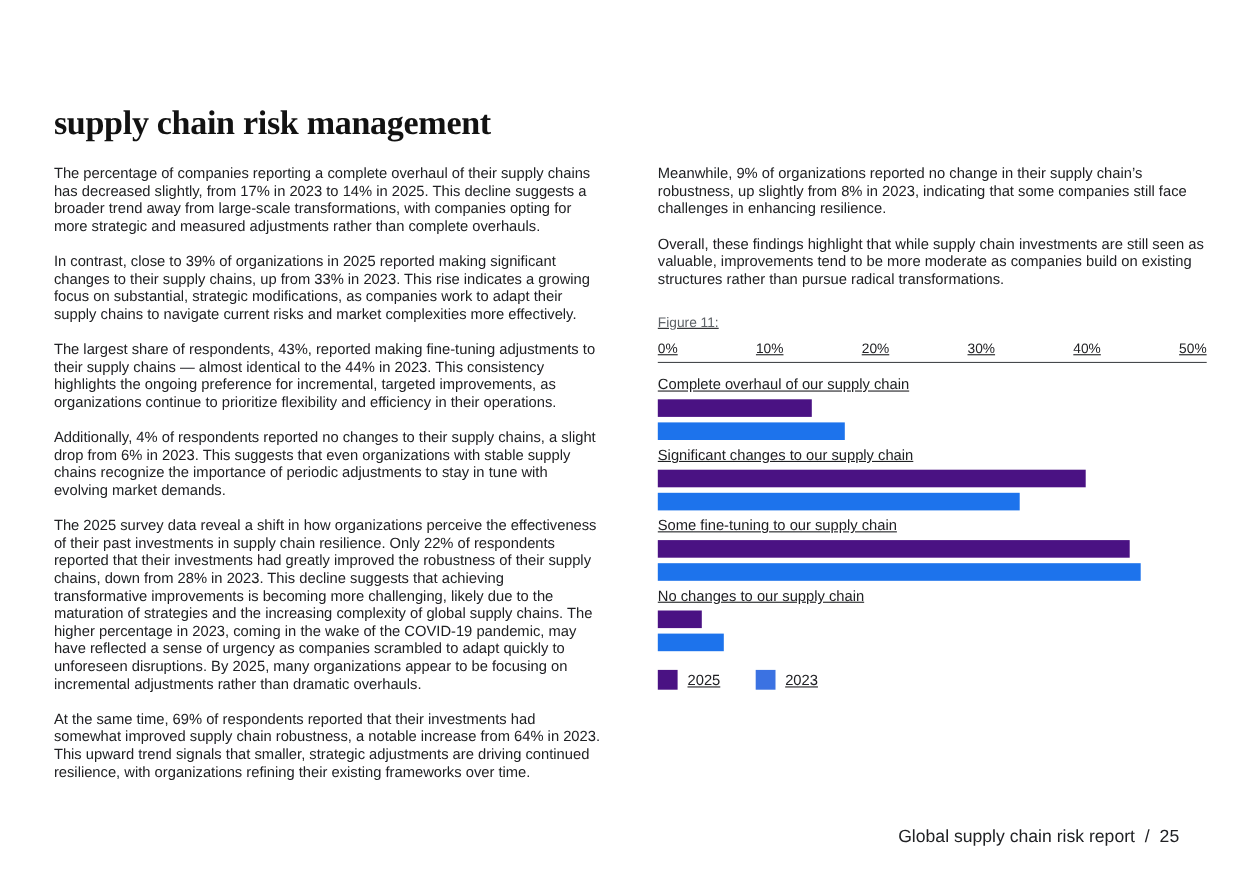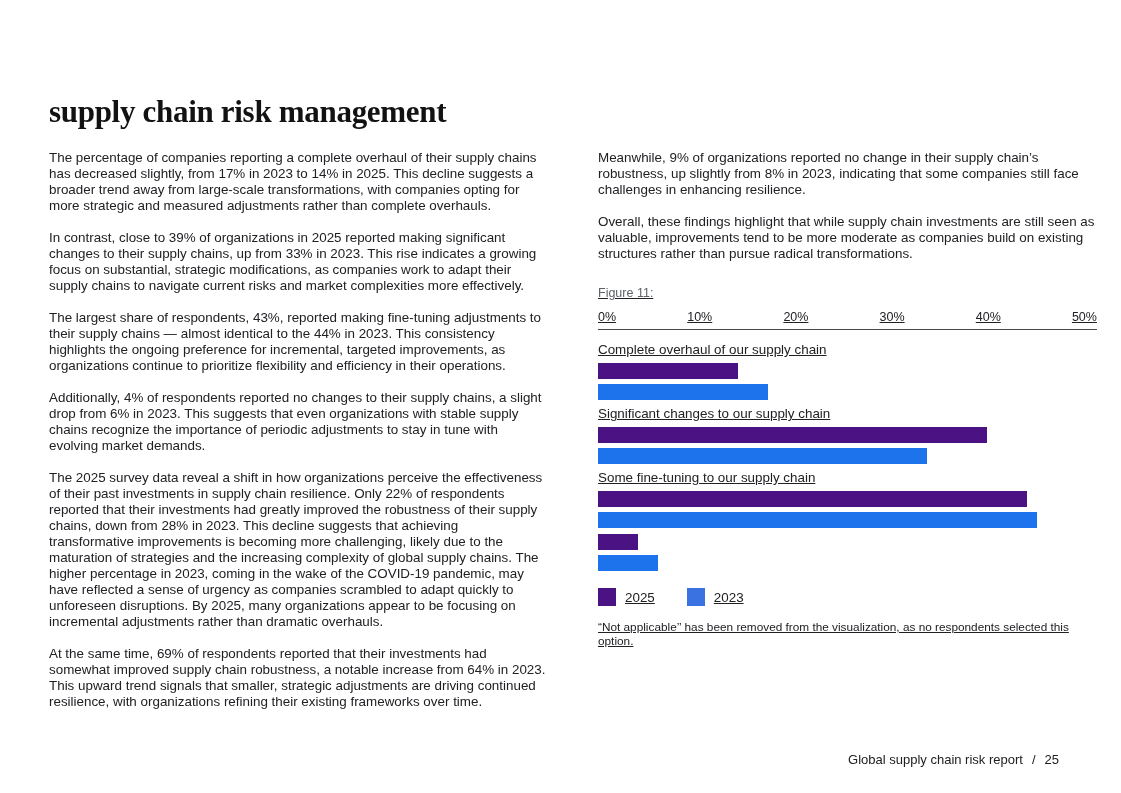--- a/index.html
+++ b/index.html
@@ -41,22 +41,22 @@
   .bar + .bar { margin-top: 5px; }
 
   .legend { display: flex; align-items: center; margin-top: 17px; }
   .legend-item { display: flex; align-items: center; margin-right: 32px; }
   .swatch { width: 18px; height: 18px; display: inline-block; margin-right: 9px; flex: none; }
   .legend-label { font-size: 13.4px; color: #202124; }
 
   .footnote { font-size: 11.8px; line-height: 14px; color: #202124; margin: 14px 0 0 0; }
 
   .footer {
-    position: absolute; right: 62px; top: 752px;
-    font-size: 13px; color: #202124; white-space: nowrap;
+    position: absolute; right: 49px; top: 752px;
+    font-size: 16px; color: #202124; white-space: nowrap;
   }
   .footer .sep { margin: 0 9px; }
 </style>
 </head>
 <body>
 
 <div class="page">
 
   <h1 class="title"><br><span>supply chain risk management</span></h1>
 
@@ -95,35 +95,35 @@
               <div class="cat-label">Significant changes to our supply chain</div>
               <div class="bar" style="width: 78%; background: rgb(74, 18, 131);"></div>
               <div class="bar" style="width: 66%; background: rgb(29, 115, 236);"></div>
             </div>
             <div class="chart-row">
               <div class="cat-label">Some fine-tuning to our supply chain</div>
               <div class="bar" style="width: 86%; background: rgb(74, 18, 131);"></div>
               <div class="bar" style="width: 88%; background: rgb(29, 115, 236);"></div>
             </div>
             <div class="chart-row">
+              <div class="cat-label">No changes to our supply chain</div>
               <div class="bar" style="width: 8%; background: rgb(74, 18, 131);"></div>
               <div class="bar" style="width: 12%; background: rgb(29, 115, 236);"></div>
             </div>
           </div>
         <div class="legend" id="chart-legend">
             <div class="legend-item">
               <span class="swatch" style="background: rgb(74, 18, 131);"></span>
               <span class="legend-label">2025</span>
             </div>
             <div class="legend-item">
               <span class="swatch" style="background: rgb(59, 114, 226);"></span>
               <span class="legend-label">2023</span>
             </div>
           </div>
-        <p class="footnote">“Not applicable’’ has been removed from the visualization, as no respondents selected this option.</p>
       </div>
     </div>
 
   </div>
 
   <div class="footer">
     <span>Global supply chain risk report</span><span class="sep">/</span><span>25</span>
   </div>
 
 </div>

